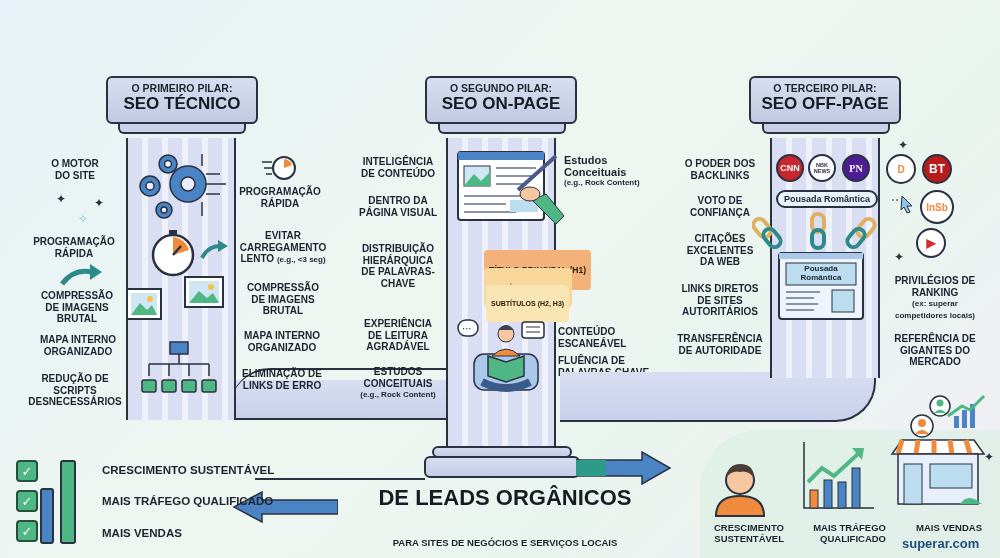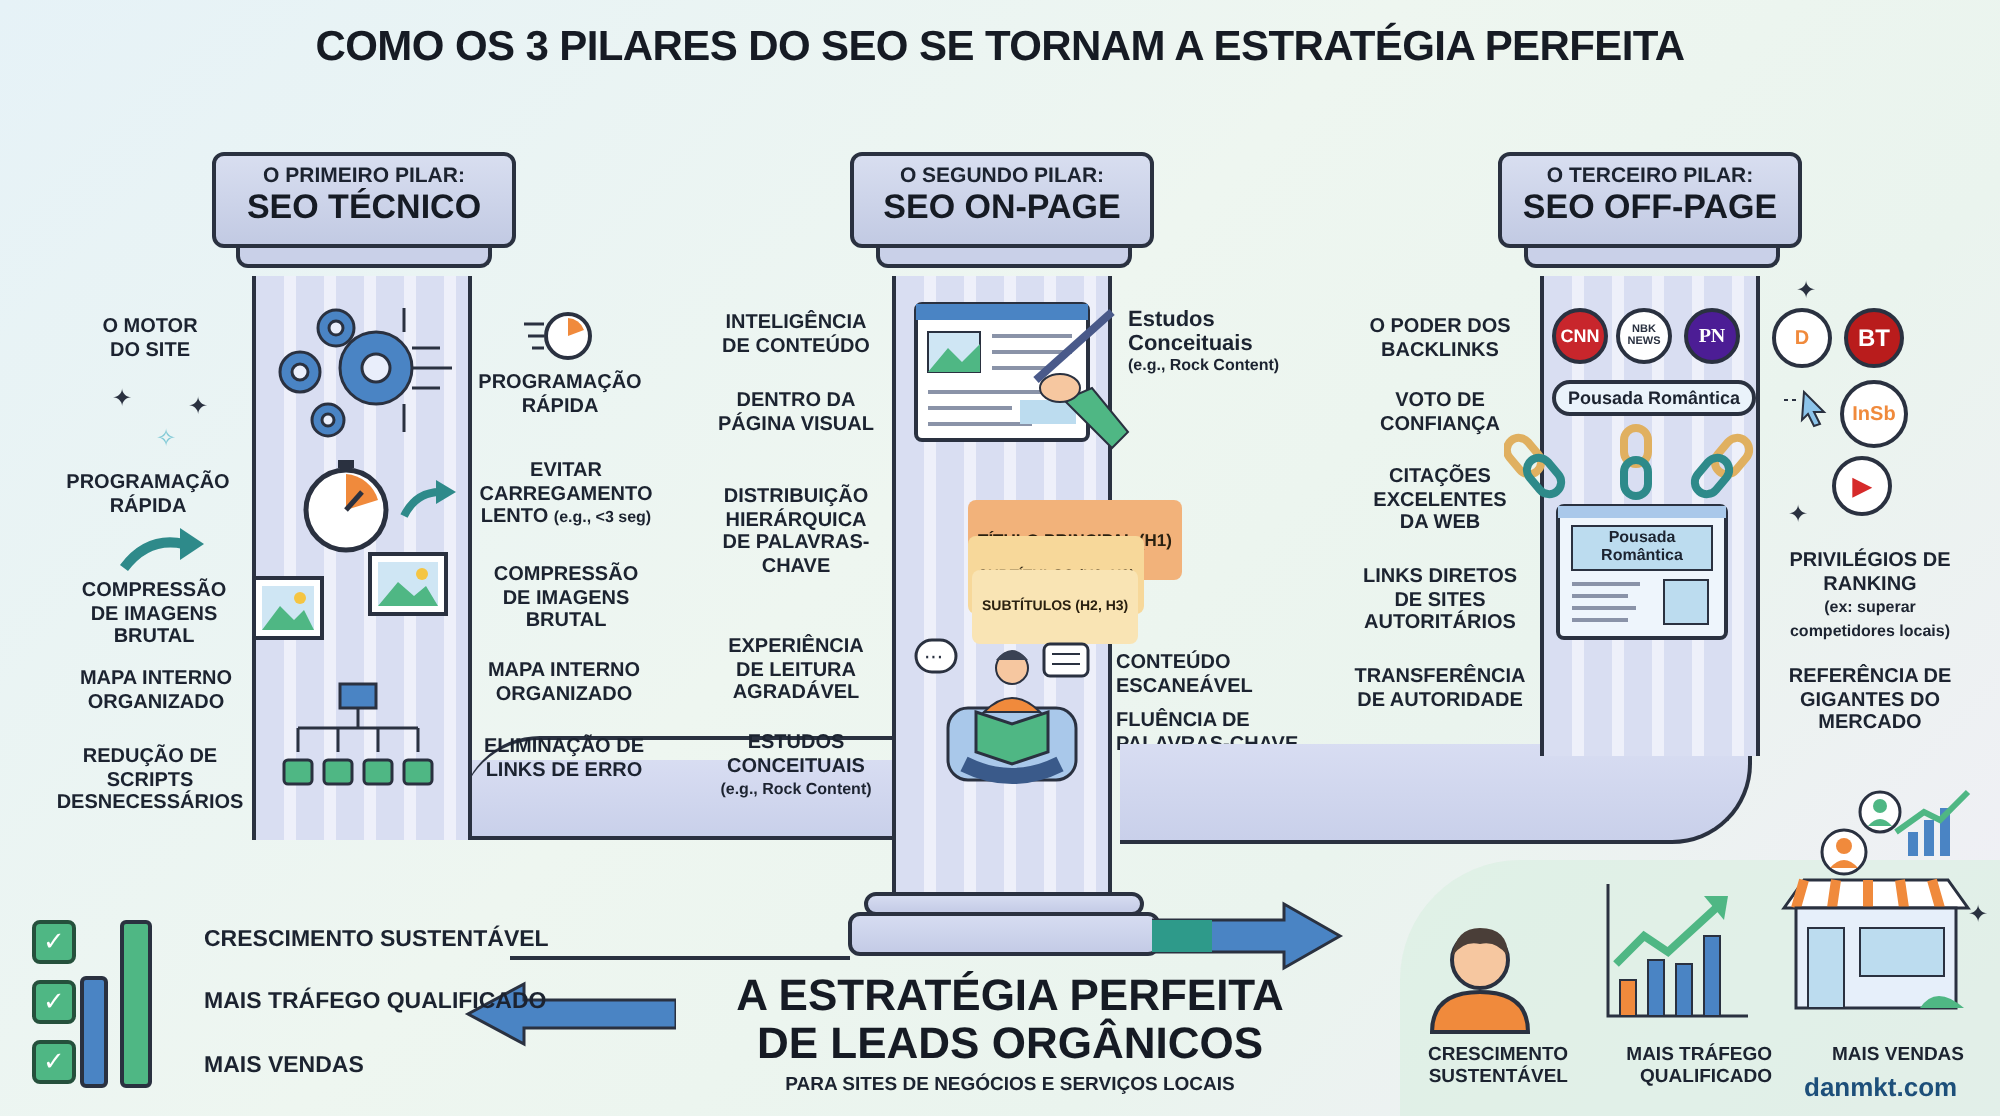--- a/index.html
+++ b/index.html
@@ -85,21 +85,20 @@
   .brand {
     position: absolute; left: 902px; top: 536px; font-family: "Liberation Sans", sans-serif;
     font-weight: 800; font-size: 13px; color: #1d4f7a;
   }
   .spark { position: absolute; color: #2a3140; font-size: 12px; }
 </style>
 </head>
 <body>
 
 <div class="title">
-  <div>COMO OS 3 PILARES DO SEO SE TORNAM A ESTRATÉGIA PERFEITA</div>
 </div>
 
 <div>
   <div class="flow" style="left:128px; top:380px; width:330px; height:40px; border-top:none; border-right:none; border-radius:0 0 0 40px; background:linear-gradient(#d8ddf2,#c9d0ea);"></div>
   <div class="flow" style="left:230px; top:368px; width:230px; height:58px; border-left:none; border-bottom:none; border-right:none; border-radius:40px 0 0 0; background:transparent; border-top:2px solid #2a3140;"></div>
   <div class="shaft" style="left:126px; top:138px; height:282px;"></div>
   <div class="neck" style="left:118px; top:122px;"></div>
   <div class="capital" style="left:106px; top:76px;">
     <div class="sub">O PRIMEIRO PILAR:</div>
     <div class="main">SEO TÉCNICO</div>
@@ -343,21 +342,20 @@
 <svg class="icon" style="left:576px; top:450px;" width="96" height="36" viewBox="0 0 96 36">
   <path d="M0 10 H66 V2 L94 18 L66 34 V26 H0 Z" fill="#4a84c4" stroke="#2a3140" stroke-width="1.5"></path>
   <rect x="0" y="10" width="30" height="16" fill="#2e9a8a"></rect>
 </svg>
 <div style="position:absolute; left:255px; top:478px; width:170px; height:2px; background:#2a3140;"></div>
 <svg class="icon" style="left:232px; top:490px;" width="106" height="34" viewBox="0 0 106 34">
   <path d="M106 10 H30 V2 L2 17 L30 32 V24 H106 Z" fill="#4a84c4" stroke="#2a3140" stroke-width="1.5"></path>
 </svg>
 
 <div class="big-title">
-  <div>A ESTRATÉGIA PERFEITA</div>
   <div>DE LEADS ORGÂNICOS</div>
 </div>
 <div class="big-sub">PARA SITES DE NEGÓCIOS E SERVIÇOS LOCAIS</div>
 
 <div class="check" style="left:16px; top:460px;">✓</div>
 <div class="check" style="left:16px; top:490px;">✓</div>
 <div class="check" style="left:16px; top:520px;">✓</div>
 <div style="position:absolute; left:40px; top:488px; width:14px; height:56px; background:#4a84c4; border:2px solid #2a3140; border-radius:3px;"></div>
 <div style="position:absolute; left:60px; top:460px; width:16px; height:84px; background:#4fb784; border:2px solid #2a3140; border-radius:3px;"></div>
 <div class="benefit" style="left:102px; top:464px;">CRESCIMENTO SUSTENTÁVEL</div>
@@ -398,13 +396,13 @@
   <path d="M72 120 Q80 108 94 120 Z" fill="#4fb784"></path>
 </svg>
 <span class="spark" style="left:984px; top:450px;">✦</span>
 
 <div class="bottom-lbl" style="left:700px; top:522px; width:84px; white-space:pre-line;">CRESCIMENTO
 SUSTENTÁVEL</div>
 <div class="bottom-lbl" style="left:796px; top:522px; width:90px; white-space:pre-line;">MAIS TRÁFEGO
 QUALIFICADO</div>
 <div class="bottom-lbl" style="left:896px; top:522px; width:86px; white-space:pre-line;">MAIS VENDAS</div>
 
-<div class="brand">danmkt.com</div>
+<div class="brand">superar.com</div>
 
 </body></html>

